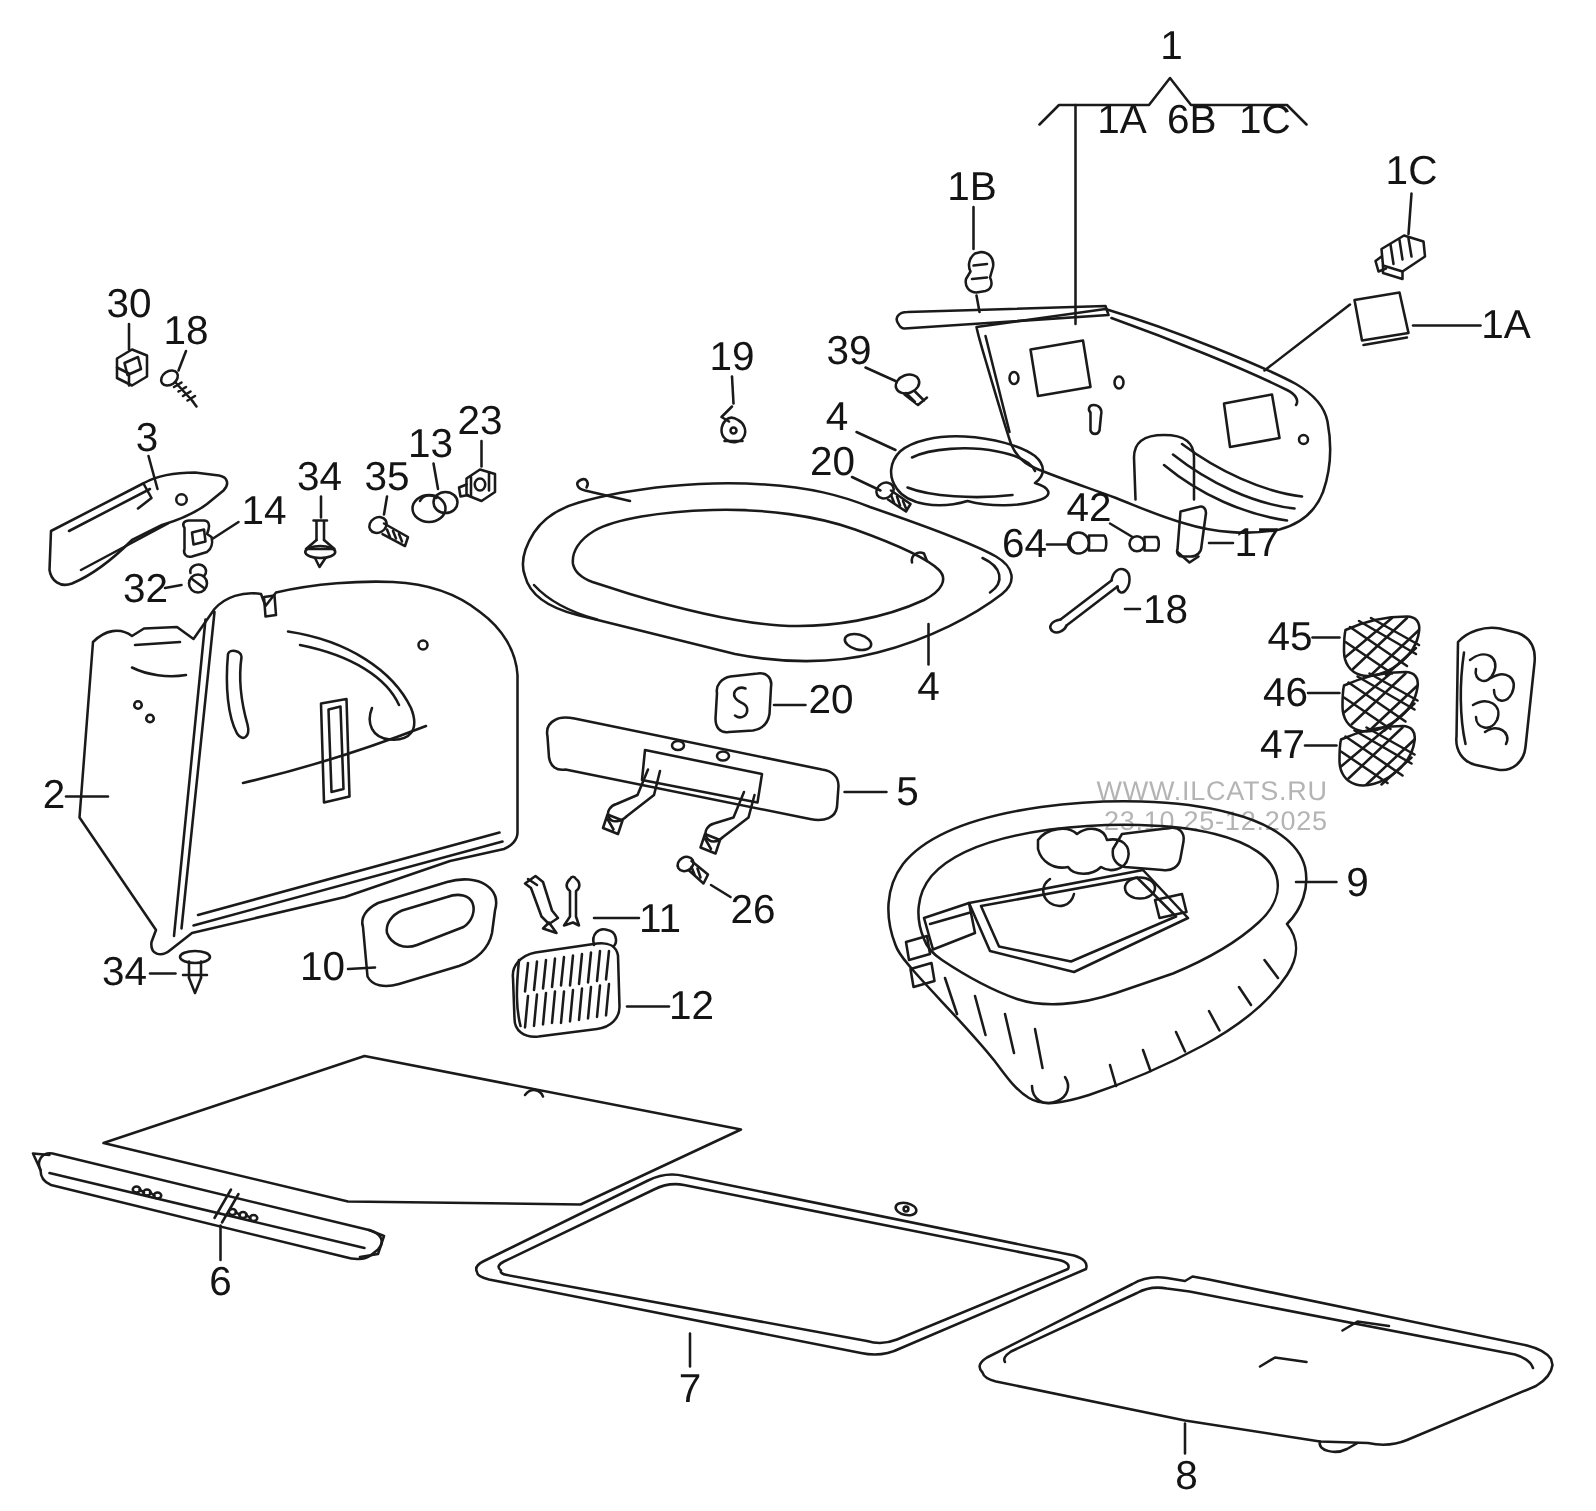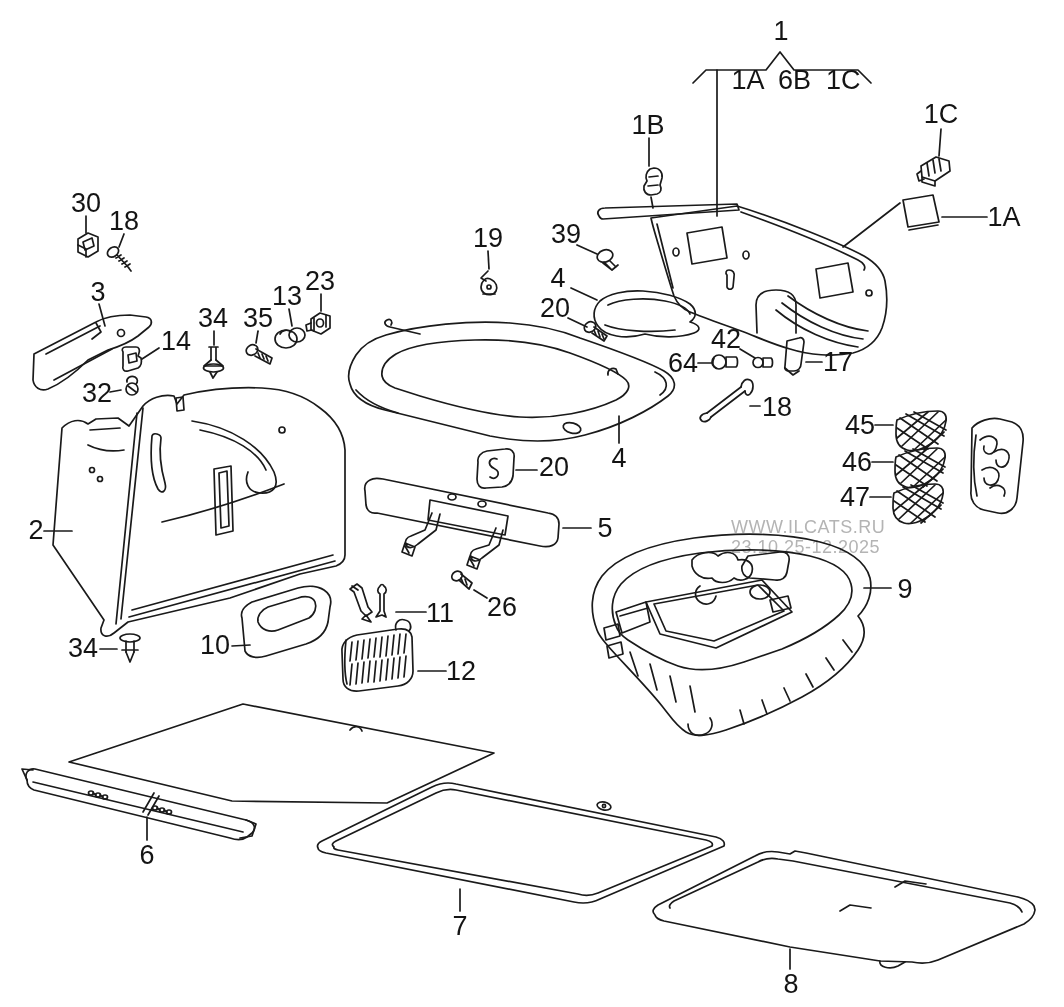--- a/index.html
+++ b/index.html
@@ -2,21 +2,21 @@
 <html><head>
 <meta charset="utf-8">
 <style>
   html,body{margin:0;padding:0;background:#fff;}
   .stage{position:relative;width:1064px;height:1007px;background:#fff;overflow:hidden;
          font-family:"Liberation Sans", sans-serif;}
   .lineart{position:absolute;left:0;top:0;}
   .callout{position:absolute;transform:translate(-50%,-50%);font-size:27px;color:#141414;
            white-space:pre;letter-spacing:0;line-height:1;}
   .watermark{position:absolute;left:731px;top:517px;color:#b4b4b4;font-size:18px;
-             line-height:20px;letter-spacing:0.5px;}
+             line-height:20px;letter-spacing:0.5px;text-align:right;}
   svg *{vector-effect:non-scaling-stroke;}
 </style>
 </head>
 <body>
 
 <div class="stage">
 
   <div class="watermark">
     <div>WWW.ILCATS.RU</div>
     <div>23.10.25-12.2025</div>

